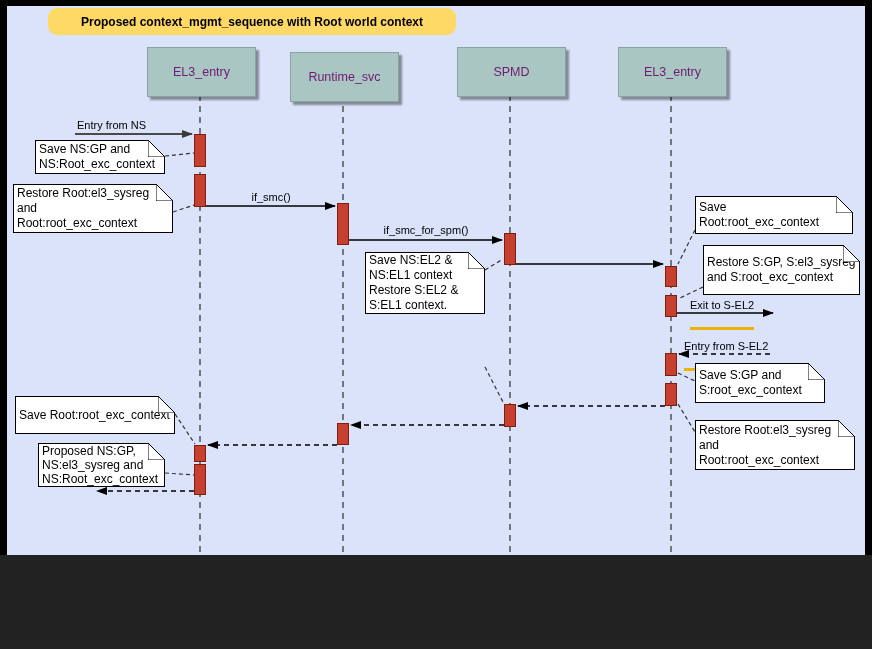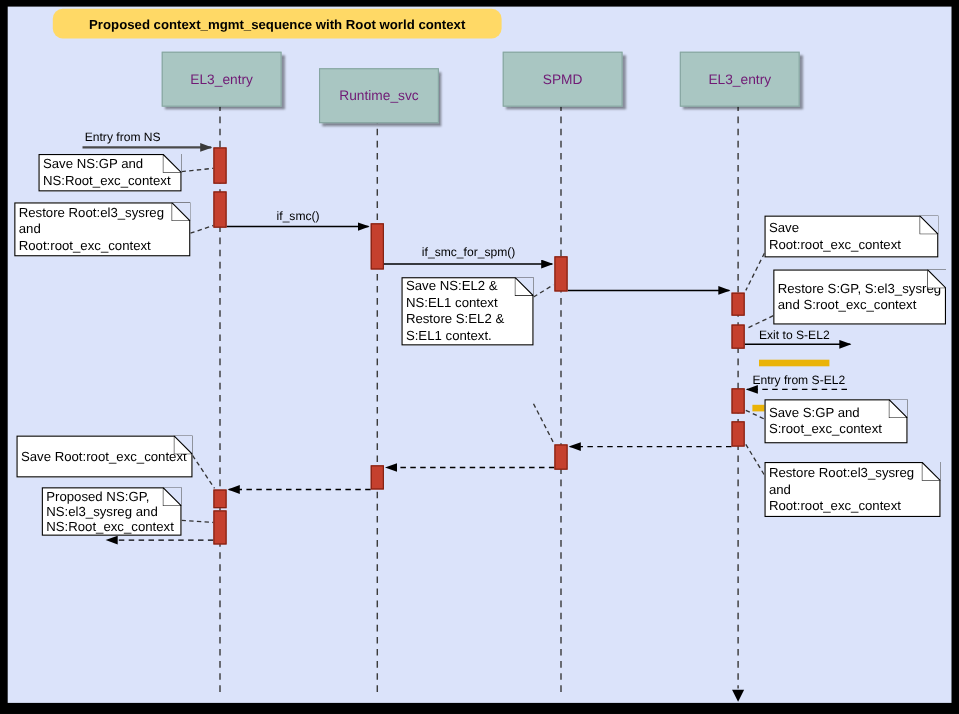--- a/index.html
+++ b/index.html
@@ -1,16 +1,16 @@
 <!DOCTYPE html>
 <html><head>
 <meta charset="utf-8">
 <style>
   html,body{margin:0;padding:0;background:#222;}
-  #stage{position:relative;width:872px;height:649px;background:#000;overflow:hidden;
+  #stage{position:relative;width:872px;height:555px;background:#000;overflow:hidden;
          font-family:"Liberation Sans", sans-serif;}
   #canvas{position:absolute;left:7px;top:6px;width:858px;height:633px;background:#dbe3fa;}
   .layer{position:absolute;left:0;top:0;}
   .life{stroke:#3c3c3c;stroke-width:1.3;stroke-dasharray:6 5;fill:none;}
   .msg{stroke:#000;stroke-width:1.4;fill:none;}
   .msg.gray{stroke:#4a4a4a;stroke-width:2.2;}
   .ret{stroke:#000;stroke-width:1.3;stroke-dasharray:5 4;fill:none;}
   .con{stroke:#333;stroke-width:1.2;stroke-dasharray:4 3;fill:none;}
   .title{position:absolute;left:48px;top:8px;width:408px;height:27px;background:#FFD966;
          border-radius:9px;display:flex;align-items:center;justify-content:center;
@@ -20,21 +20,21 @@
         font-size:12.5px;color:#701a75;}
   .bar{position:absolute;width:12px;background:#c5402e;border:1px solid #7e1e10;box-sizing:border-box;}
   .note{position:absolute;background:#fff;border:1px solid #000;box-sizing:border-box;
         display:flex;align-items:center;}
   .note-text{font-size:12px;line-height:15px;color:#000;white-space:pre-line;padding:1px 3px;
              position:relative;z-index:2;}
   .fold{position:absolute;top:-1px;right:-1px;z-index:3;}
   .fold-bg{fill:#dbe3fa;stroke:none;}
   .fold-flap{fill:#fff;stroke:#000;stroke-width:1;}
   .mlabel{position:absolute;font-size:11px;color:#000;white-space:nowrap;}
-  .mlabel.ul{border-bottom:6px solid #eab308;padding-bottom:16px;}
+  .mlabel.ul{border-bottom:3px solid #eab308;padding-bottom:16px;}
   .center{text-align:center;}
 </style>
 </head>
 <body>
 
 <div id="stage">
   <div id="canvas"></div>
 
   <svg class="layer" width="872" height="649">
     <defs>
@@ -74,21 +74,21 @@
     <line class="con" x1="485" y1="367" x2="504" y2="404"></line>
     <line class="con" x1="175" y1="414" x2="195" y2="444"></line>
     <line class="con" x1="165" y1="473" x2="194" y2="475"></line>
   </svg>
 
   <div class="title">Proposed context_mgmt_sequence with Root world context</div>
 
   <div class="head" style="left:147px;top:47px">
     <span>EL3_entry</span>
   </div>
-  <div class="head" style="left:290px;top:62px">
+  <div class="head" style="left:290px;top:52px">
     <span>Runtime_svc</span>
   </div>
   <div class="head" style="left:457px;top:47px">
     <span>SPMD</span>
   </div>
   <div class="head" style="left:618px;top:47px">
     <span>EL3_entry</span>
   </div>
 
   <div class="bar" style="left:194px;top:134px;height:33px"></div>

